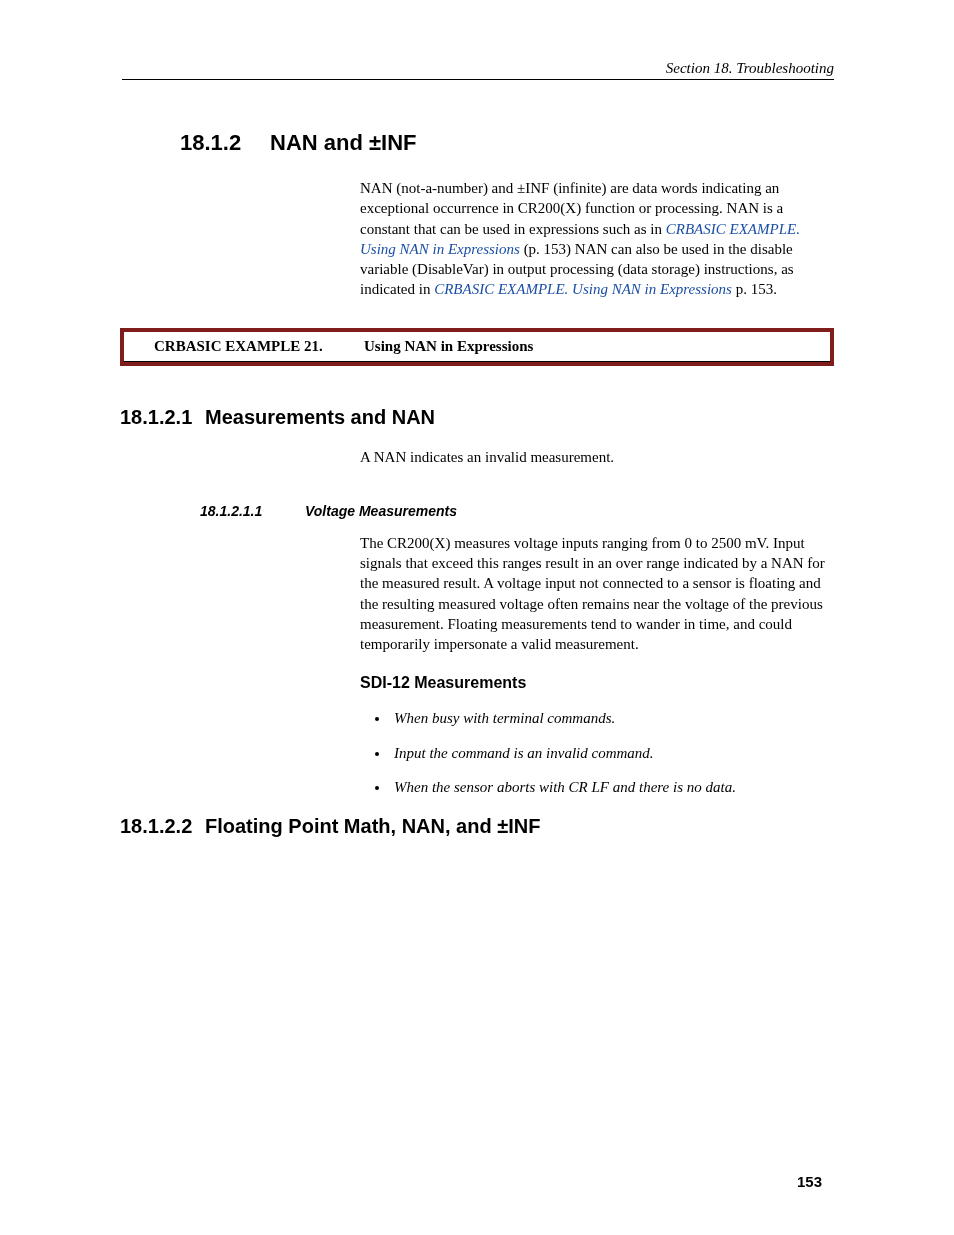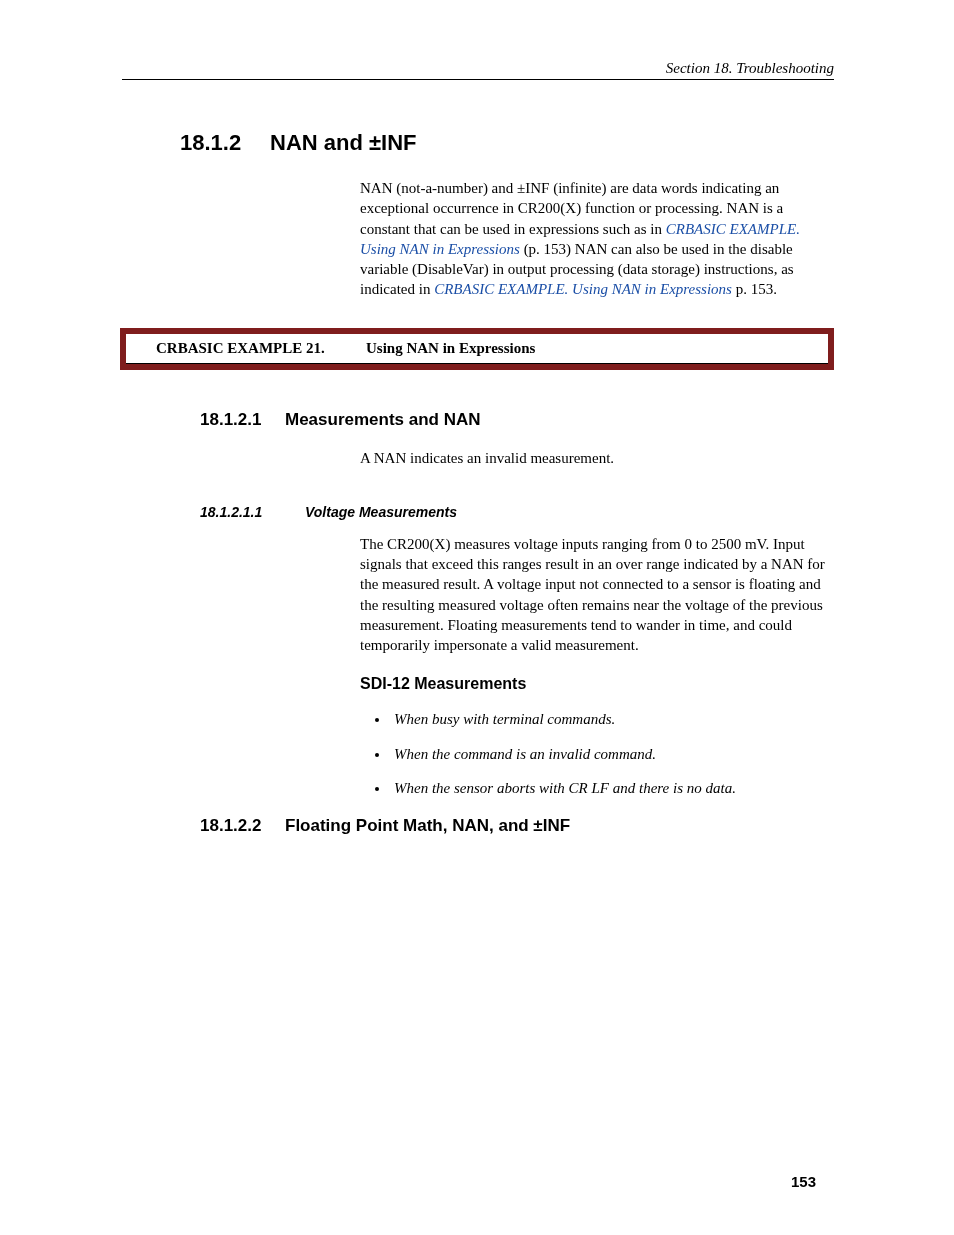--- a/index.html
+++ b/index.html
@@ -40,43 +40,42 @@
   .body-block {
     margin-left: 240px;
     line-height: 1.35;
     margin-bottom: 20px;
   }
   .link {
     color: #1a4ea6;
     font-style: italic;
   }
   .example-box {
-    border: 6px solid #7f1d1d;
+    border: 4px solid #7f1d1d;
     margin-top: 28px;
     margin-bottom: 40px;
   }
   .example-header {
     border-bottom: 1px solid #000;
     padding: 6px 10px;
     font-weight: bold;
     font-size: 15px;
   }
   .example-header .lbl { display: inline-block; width: 230px; padding-left: 20px; }
   .example-code {
     font-family: "Courier New", Courier, monospace;
     font-size: 14px;
     padding: 4px 6px 4px 6px;
     white-space: pre;
     line-height: 1.35;
   }
   .h3 {
     font-family: Arial, Helvetica, sans-serif;
     font-weight: bold;
-    font-size: 17px;
-    margin-left: 80px;
+    font-size: 20px;
     margin-bottom: 18px;
   }
   .h3 .num { display: inline-block; width: 85px; }
   .h4 {
     font-family: Arial, Helvetica, sans-serif;
     font-weight: bold;
     font-style: italic;
     font-size: 14px;
     margin-left: 80px;
     margin-bottom: 14px;
@@ -97,21 +96,21 @@
   }
   .bullets li {
     margin-bottom: 14px;
     padding-left: 4px;
     line-height: 1.35;
     font-style: italic;
   }
   .page-num {
     position: absolute;
     bottom: 45px;
-    right: 138px;
+    right: 132px;
     font-family: Arial, Helvetica, sans-serif;
     font-weight: bold;
     font-size: 15px;
   }
 </style>
 </head>
 <body>
 
 <div class="header-line">Section 18.  Troubleshooting</div>
 
@@ -142,21 +141,21 @@
   </div>
 
   <p class="body-block">The CR200(X) measures voltage inputs ranging from 0 to 2500 mV.  Input signals that exceed this ranges result in an over range indicated by a NAN for the measured result.  A voltage input not connected to a sensor is floating and the resulting measured voltage often remains near the voltage of the previous measurement. Floating measurements tend to wander in time, and could temporarily impersonate a valid measurement.</p>
 
 
   <div class="h5">SDI-12 Measurements</div>
 
 
   <ul class="bullets">
     <li>When busy with terminal commands.</li>
-    <li>When the command is an invalid command.</li>
+    <li>Input the command is an invalid command.</li>
     <li>When the sensor aborts with CR LF and there is no data.</li>
   </ul>
 
   <div class="h3" style="margin-top:10px;">
     <span class="num">18.1.2.2</span><span>Floating Point Math, NAN, and ±INF</span>
   </div>
 
 
 </div>
 

